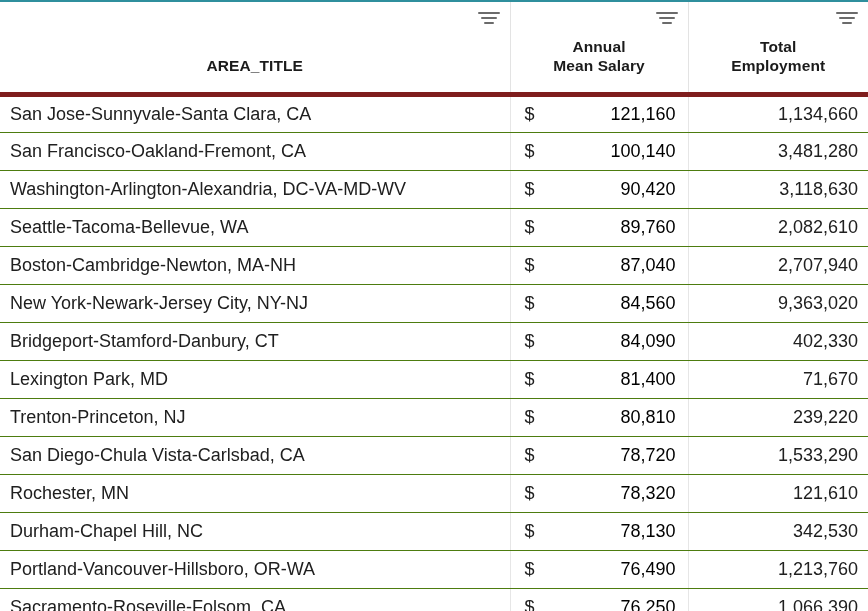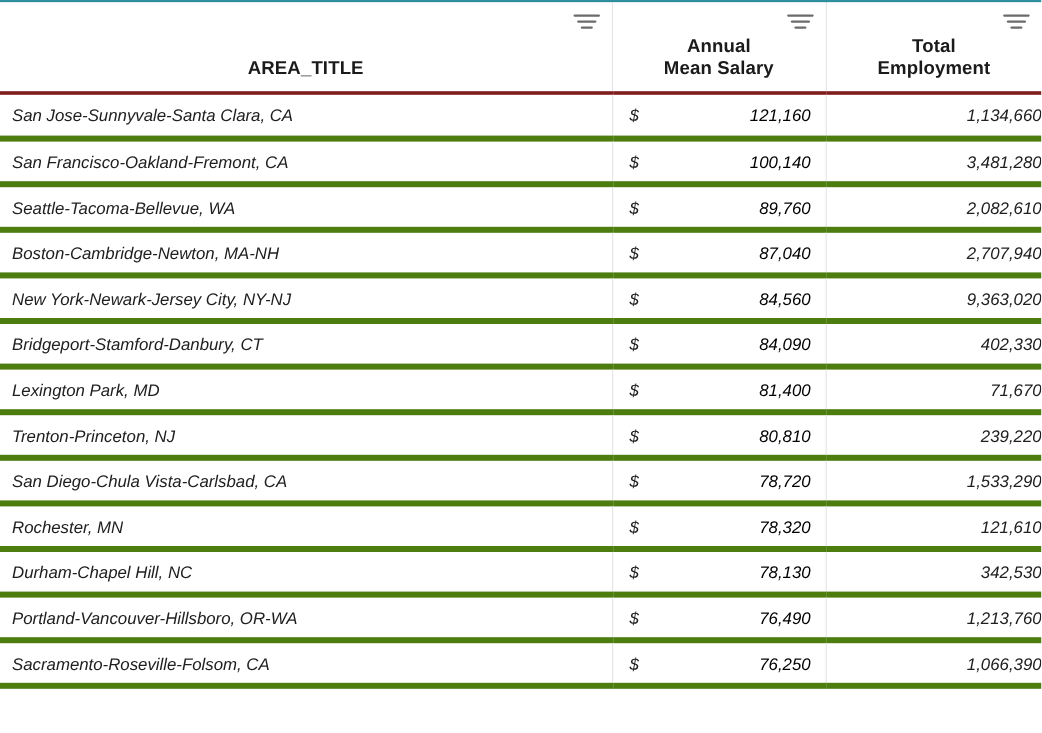--- a/index.html
+++ b/index.html
@@ -27,22 +27,22 @@
     table-layout: fixed;
   }
   
   col.c-area  { width: 510px; }
   col.c-sal   { width: 178px; }
   col.c-emp   { width: 180px; }
 
   thead th {
     vertical-align: bottom;
     background: #ffffff;
-    padding: 0;
-    border-bottom: 3px solid #7f1d1d;
+    padding: 8px;
+    border-bottom: 5px solid #7f1d1d;
     position: relative;
     height: 74px;
     margin-left: 39px;
   }
   thead th .hdr-inner {
     padding: 8px 10px 9px 10px;
     display: flex;
     flex-direction: column;
     justify-content: flex-end;
     height: 74px;
@@ -73,46 +73,45 @@
     height: 2px;
     border-radius: 1px;
     margin: 0 0 3px 0;
   }
   .filter-icon i.l1 { width: 22px; }
   .filter-icon i.l2 { width: 16px; margin-left: 3px; }
   .filter-icon i.l3 { width: 10px; margin-left: 6px; }
 
   tbody td {
     height: 38px;
-    font-size: 14px;
+    font-size: 18px;
     color: #202020;
-    border-bottom: 5px solid #4d7c0f;
+    border-bottom: 1px solid #4d7c0f;
     padding: 0 10px;
     white-space: nowrap;
     overflow: hidden;
-    font-style: italic;
   }
   tbody td.area {
     text-align: left;
     border-right: 1px solid #e6e6e6;
   }
   tbody td.sal {
     border-right: 1px solid #e6e6e6;
     padding: 0;
   }
   tbody td.sal .sal-wrap {
     display: flex;
     justify-content: space-between;
     padding: 0 12px 0 14px;
   }
   tbody td.sal .cur { color: #202020; }
   tbody td.sal .val { color: #000000; }
   tbody td.emp {
     text-align: right;
-    padding-right: 0;
+    padding-right: 10px;
   }
   tbody tr:nth-child(1) td { border-top: 0; }
 </style>
 </head>
 <body>
 
 <div id="page">
   <div class="top-rule"></div>
 
   <table class="data-table">
@@ -178,20 +177,30 @@
           <td class="area">San Francisco-Oakland-Fremont, CA</td>
           <td class="sal">
             <div class="sal-wrap">
               <span class="cur">$</span>
               <span class="val">100,140</span>
             </div>
           </td>
           <td class="emp">3,481,280</td>
         </tr>
         <tr>
+          <td class="area">Washington-Arlington-Alexandria, DC-VA-MD-WV</td>
+          <td class="sal">
+            <div class="sal-wrap">
+              <span class="cur">$</span>
+              <span class="val">90,420</span>
+            </div>
+          </td>
+          <td class="emp">3,118,630</td>
+        </tr>
+        <tr>
           <td class="area">Seattle-Tacoma-Bellevue, WA</td>
           <td class="sal">
             <div class="sal-wrap">
               <span class="cur">$</span>
               <span class="val">89,760</span>
             </div>
           </td>
           <td class="emp">2,082,610</td>
         </tr>
         <tr>

